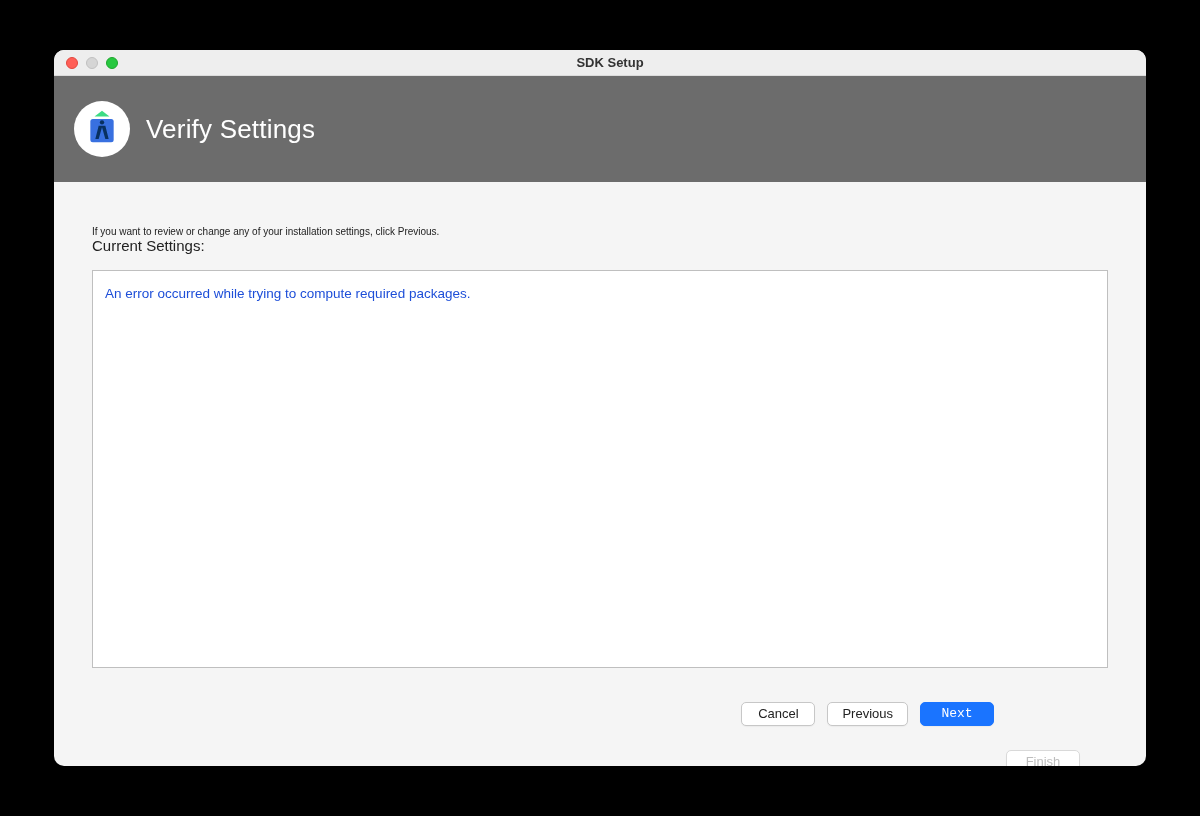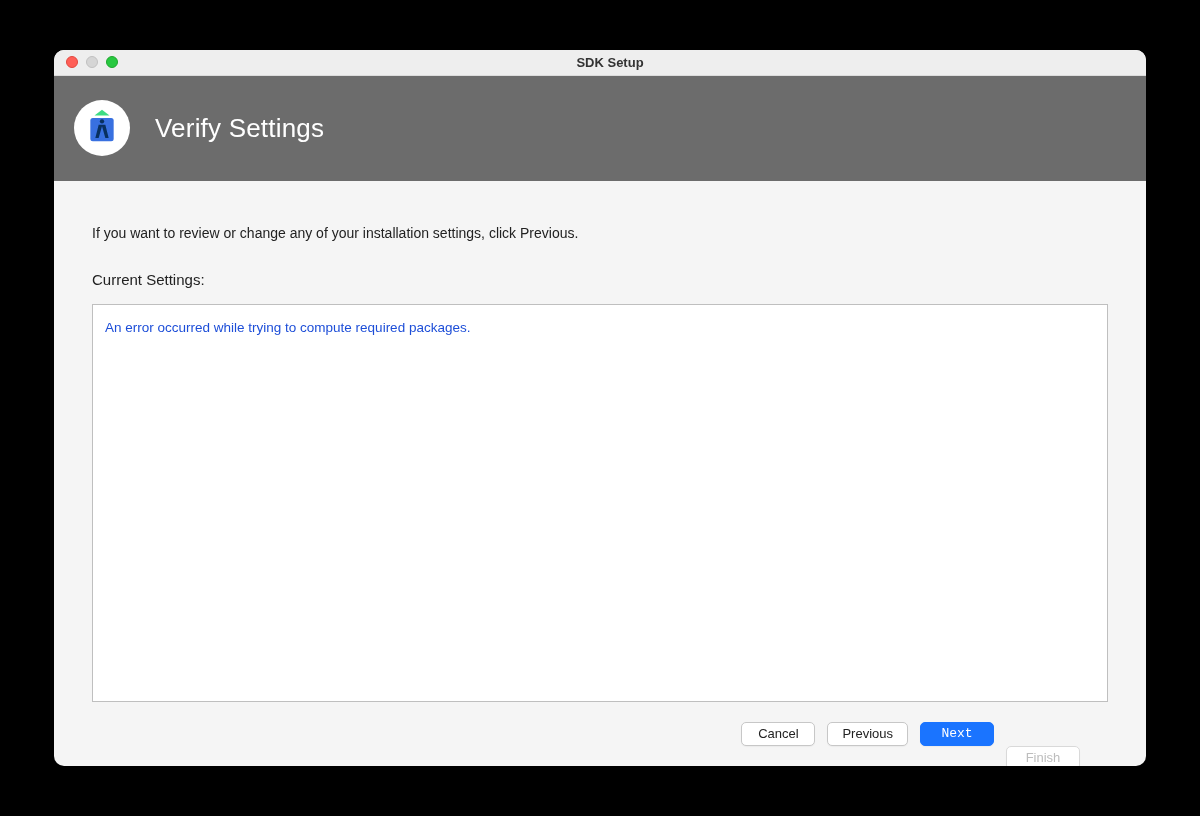--- a/index.html
+++ b/index.html
@@ -60,21 +60,21 @@
       font-weight: 600;
       color: #333;
       padding-left: 20px;
     }
     .banner {
       height: 106px;
       background: #6c6c6c;
       display: flex;
       align-items: center;
       padding-left: 20px;
-      gap: 25px;
+      gap: 16px;
     }
     .banner-icon {
       width: 56px;
       height: 56px;
       background: #fff;
       border-radius: 50%;
       display: flex;
       align-items: center;
       justify-content: center;
     }
@@ -85,44 +85,43 @@
       font-weight: 400;
       letter-spacing: 0.2px;
     }
     .content {
       flex: 1;
       padding: 44px 38px 0 38px;
       display: flex;
       flex-direction: column;
     }
     .intro-text {
-      font-size: 14px;
+      font-size: 10px;
       color: #222;
-      margin-bottom: 30px;
     }
     .section-label {
       font-size: 15px;
       color: #222;
       margin-bottom: 16px;
     }
     .settings-box {
       border: 1px solid #bfbfbf;
       background: #fff;
       flex: 0 0 auto;
       height: 398px;
       padding: 15px 12px;
       font-size: 13.5px;
       color: #1d4ed8;
       overflow: auto;
     }
     .footer {
       margin-top: auto;
       height: 64px;
       display: flex;
-      align-items: center;
+      align-items: flex-start;
       justify-content: flex-end;
       gap: 12px;
       padding: 0 28px 0 0;
     }
     .btn {
       min-width: 74px;
       height: 24px;
       border-radius: 5px;
       font-size: 13px;
       border: 1px solid #c7c7c7;

